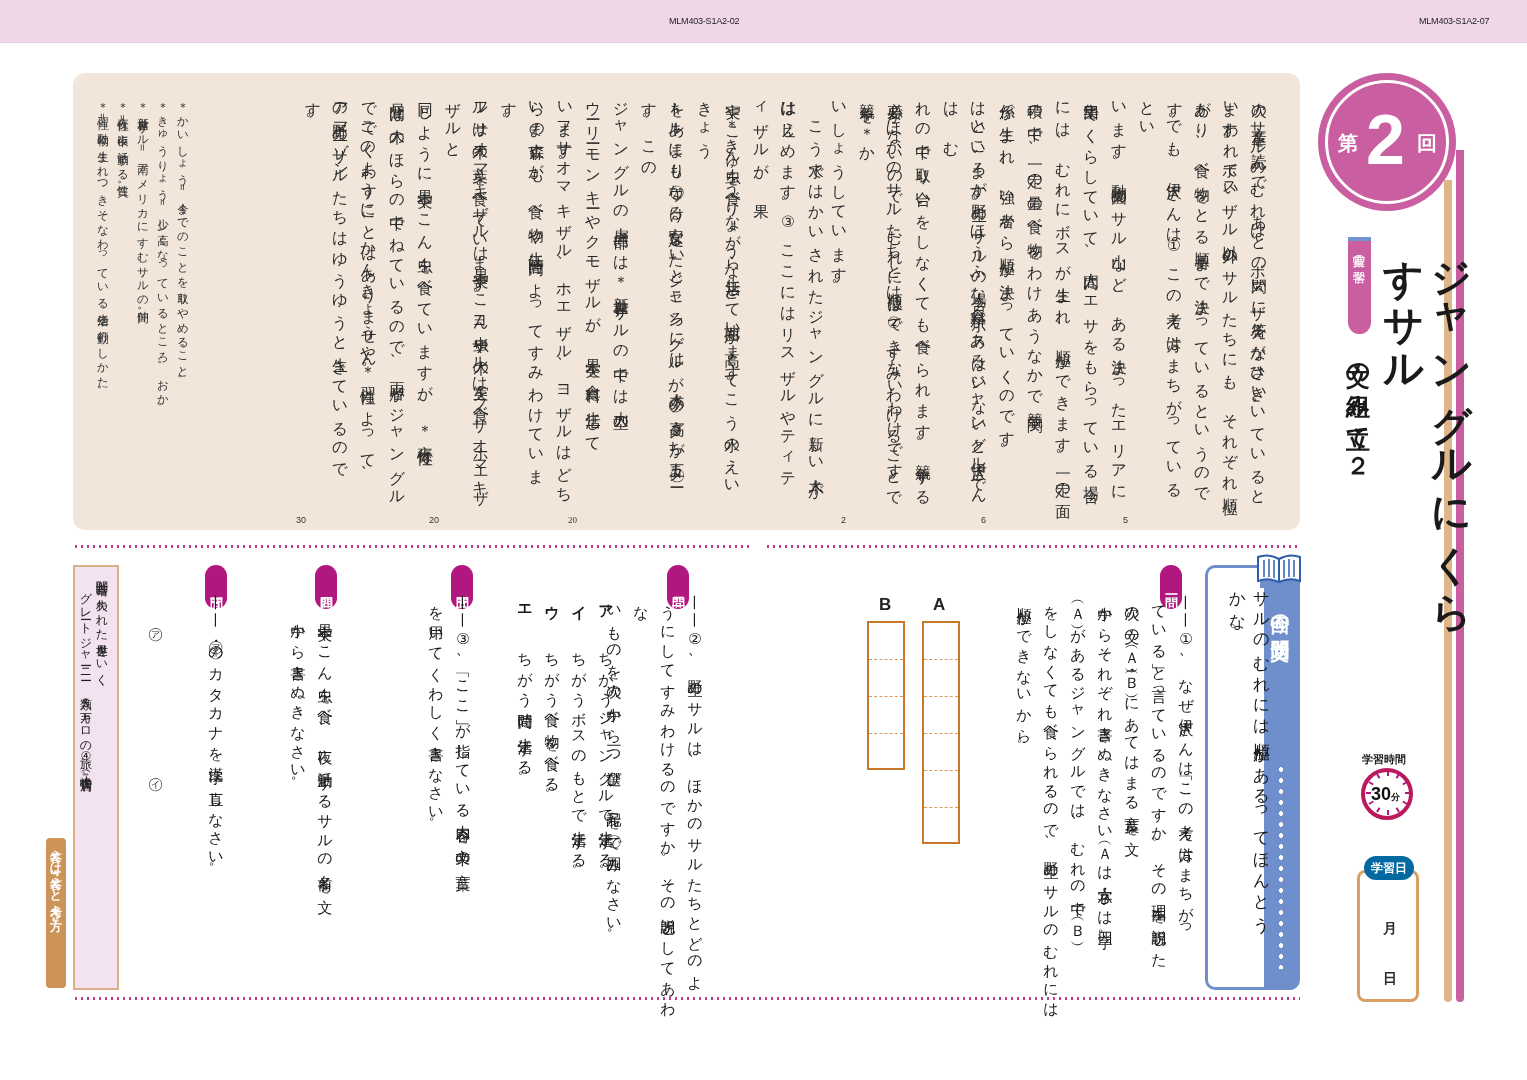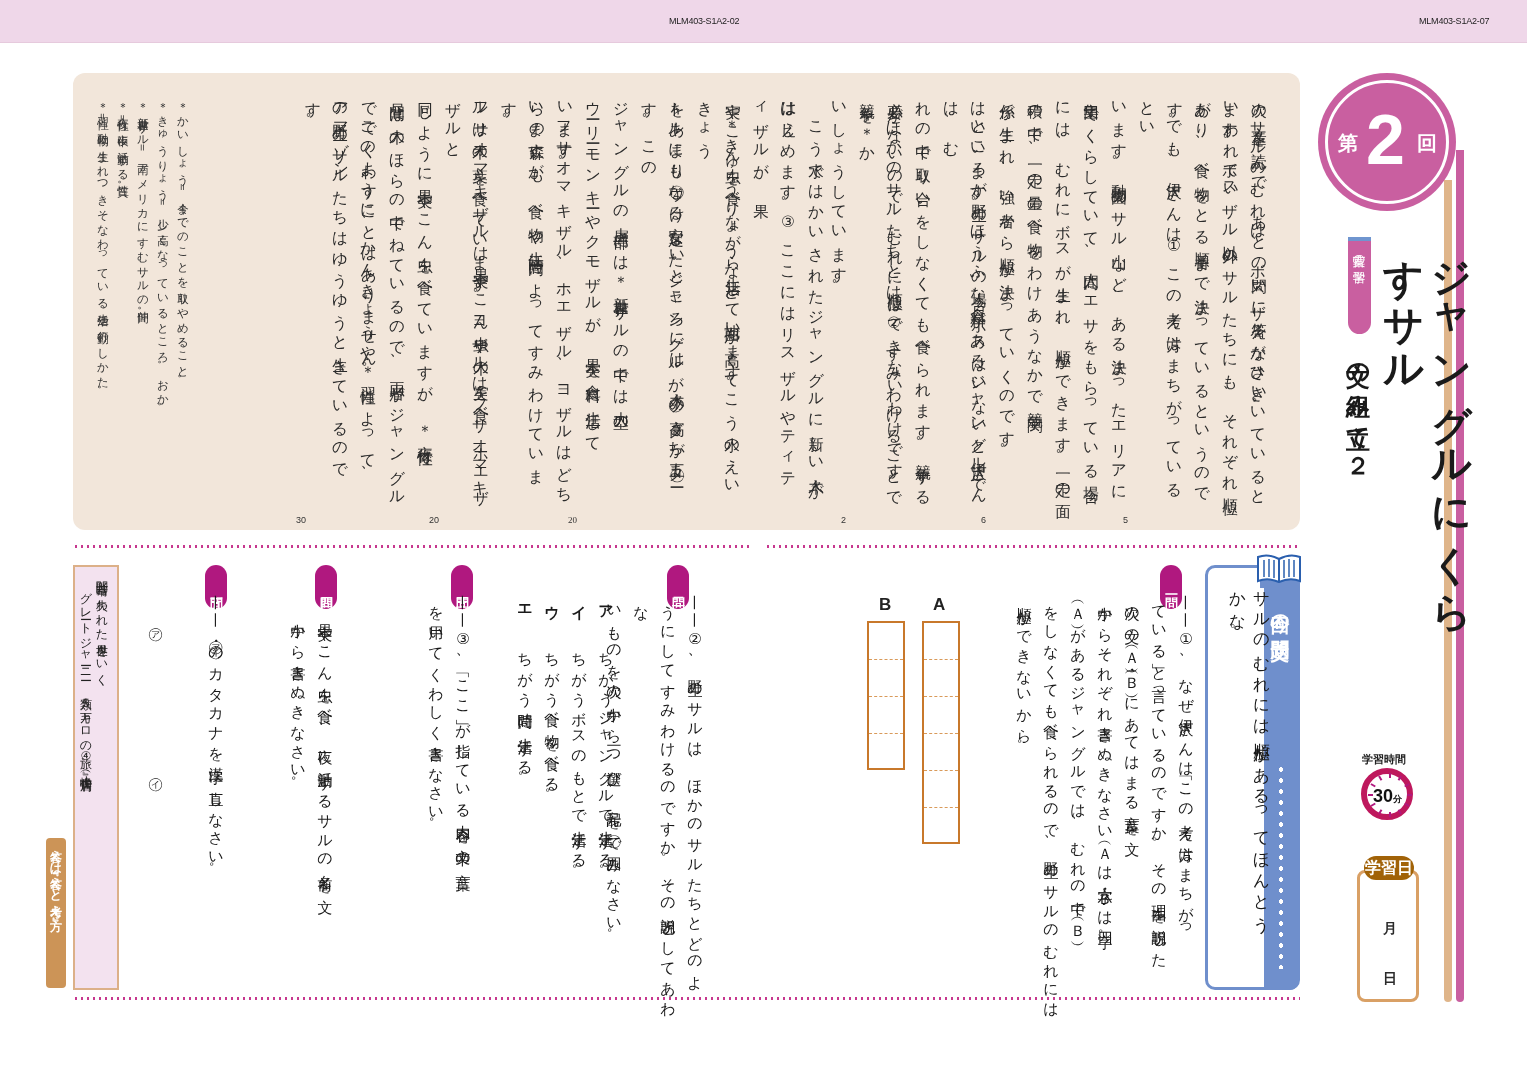--- a/index.html
+++ b/index.html
@@ -28,27 +28,27 @@
   .badge .kai { position: absolute; left: 99px; top: 57px; color: #fff; font-size: 20px; font-weight: bold; }
 
   .bar-tan { position: absolute; left: 1444px; top: 180px; width: 8px; height: 822px; background: #dfb58a; border-radius: 0 0 4px 4px; }
   .bar-pink { position: absolute; left: 1456px; top: 150px; width: 8px; height: 852px; background: #c95fa0; border-radius: 0 0 4px 4px; }
 
   .main-title { position: absolute; left: 1380px; top: 232px; height: 420px; font-size: 40px; line-height: 48px; letter-spacing: 2px; color: #1a1a1a; font-weight: bold; }
   .cat-tag { position: absolute; left: 1348px; top: 237px; width: 23px; height: 97px; background: #c95fa0; border-top: 4px solid #6f95cf; border-radius: 0 0 12px 12px; color: #fff; font-size: 12.5px; line-height: 23px; padding-top: 3px; letter-spacing: 1px; }
   .subtitle { position: absolute; left: 1341px; top: 345px; height: 320px; font-size: 24px; line-height: 34px; letter-spacing: 2px; color: #1a1a1a; font-weight: bold; }
 
   .time-label { position: absolute; left: 1362px; top: 752px; font-size: 11px; font-weight: bold; color: #222; }
-  .clock { position: absolute; left: 1361px; top: 768px; width: 52px; height: 52px; border-radius: 50%; border: 6px solid #be185d; }
+  .clock { position: absolute; left: 1361px; top: 768px; width: 52px; height: 52px; border-radius: 50%; border: 4px solid #be185d; }
   .clock .tick { position: absolute; width: 2px; height: 5px; background: #b0187f; left: 22px; top: 20px; transform-origin: 1px 1px; }
   .clock .val { position: absolute; left: 6px; top: 12px; font-size: 18px; font-weight: bold; font-family: "Liberation Sans", sans-serif; color: #111; }
   .clock .unit { font-size: 9px; }
 
   .date-box { position: absolute; left: 1357px; top: 870px; width: 62px; height: 132px; border: 3px solid #d9a065; border-radius: 8px; }
-  .date-tab { position: absolute; left: 1364px; top: 856px; width: 50px; height: 24px; border-radius: 12px; background: #a16207; color: #fff; font-size: 16px; font-weight: bold; text-align: center; line-height: 24px; }
+  .date-tab { position: absolute; left: 1364px; top: 856px; width: 50px; height: 24px; border-radius: 12px; background: #0369a1; color: #fff; font-size: 12px; font-weight: bold; text-align: center; line-height: 24px; }
   .date-month { position: absolute; left: 1383px; top: 920px; font-size: 14px; font-weight: bold; }
   .date-day { position: absolute; left: 1383px; top: 970px; font-size: 14px; font-weight: bold; }
 
   
   .dots { position: absolute; top: 545px; height: 3px; background-image: radial-gradient(circle, #c7388f 1.2px, transparent 1.4px); background-size: 6px 3px; background-repeat: repeat-x; }
 
   
   .theme-box { position: absolute; left: 1205px; top: 565px; width: 95px; height: 425px; border: 3px solid #6f8fcc; border-radius: 10px; background: #fff; }
   .theme-band { position: absolute; left: 1264px; top: 588px; width: 34px; height: 402px; background: #6f8fcc; border-radius: 0 0 8px 0; }
   .theme-band-title { position: absolute; left: 1267px; top: 600px; color: #fff; font-size: 19px; font-weight: bold; line-height: 28px; letter-spacing: 1px; }

